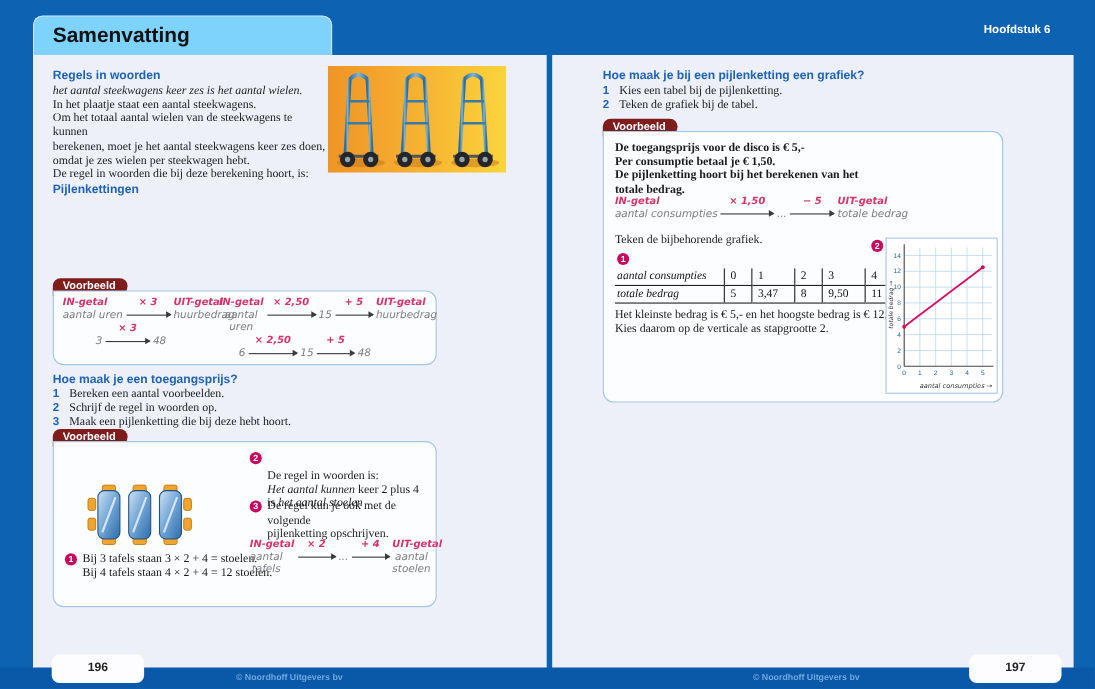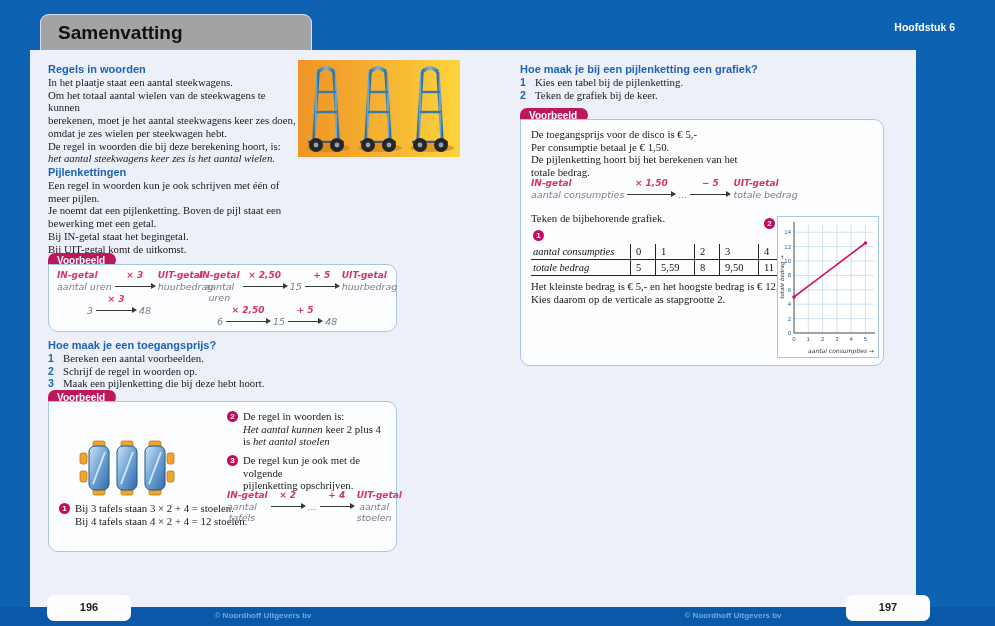--- a/index.html
+++ b/index.html
@@ -1,43 +1,43 @@
 <!DOCTYPE html>
 <html><head>
 <meta charset="utf-8">
 <style>
   html,body{margin:0;padding:0;background:#0d62b1;}
   .canvas{position:relative;width:995px;height:626px;background:#0d62b1;overflow:hidden;
           font-family:"Liberation Serif",serif;color:#1a1a1a;}
   
   .page{position:absolute;top:50px;height:557px;background:#edf0f9;}
   .page.left{left:30px;width:467px;}
-  .page.right{left:474px;width:442px;}
-  .title-tab{position:absolute;left:40px;top:14px;width:272px;height:37px;background:#a3a3a3;
+  .page.right{left:502px;width:442px;padding-left:32px;}
+  .title-tab{position:absolute;left:30px;top:14px;width:272px;height:37px;background:#7dd3fc;
              border-radius:9px 9px 0 0;box-shadow:0 0 0 1px #d8dff0 inset;}
   .title-tab span{display:block;padding:8px 0 0 18px;font:bold 19px "Liberation Sans",sans-serif;color:#111;}
   .chapter{position:absolute;top:21px;right:40px;font:bold 10.5px "Liberation Sans",sans-serif;color:#fff;}
   
   .footer-band{position:absolute;left:0;top:607px;width:995px;height:19px;background:#0a58a8;}
   .copy{position:absolute;top:611px;font:bold 8px "Liberation Sans",sans-serif;color:#6fa9e0;}
   .copy.l{left:263px;transform:translateX(-50%);}
   .copy.r{left:733px;transform:translateX(-50%);}
   .pagenum{position:absolute;top:595px;width:84px;height:26px;background:#fdfdff;border-radius:7px;
            font:bold 11px/24px "Liberation Sans",sans-serif;text-align:center;color:#222;}
-  .pagenum.l{left:47px;} .pagenum.r{left:846px;text-align:center;}
+  .pagenum.l{left:47px;} .pagenum.r{left:881px;text-align:center;}
   
   .abs{position:absolute;}
   .h-blue{font:bold 11px "Liberation Sans",sans-serif;color:#1e63b5;}
   .body-text{font:10.8px/12.7px "Liberation Serif",serif;white-space:pre-line;}
   .it{font-style:italic;}
   .step{display:flex;line-height:12.5px;}
   .step .n{width:15px;font:bold 10.5px/12.5px "Liberation Sans",sans-serif;color:#1e63b5;}
   .step .t{font:10.8px/12.5px "Liberation Serif",serif;}
   
-  .vbadge{display:inline-block;background:#be185d;color:#fff;font:bold 10px/13px "Liberation Sans",sans-serif;
+  .vbadge{display:inline-block;background:#7f1d1d;color:#fff;font:bold 10px/13px "Liberation Sans",sans-serif;
           padding:1px 11px 2px 9px;border-radius:7px 7px 9px 0;}
   .vbox{position:absolute;background:#fcfdff;border:1.5px solid #a6c6e6;border-radius:0 10px 10px 10px;}
   
   .chain{display:flex;align-items:flex-start;}
   .term{display:flex;flex-direction:column;align-items:flex-start;}
   .plabel{height:11px;font:bold italic 9px/11px "DejaVu Sans",sans-serif;color:#d6336c;white-space:nowrap;}
   .ttext{font:italic 9.5px/11px "DejaVu Sans",sans-serif;color:#7c7c84;white-space:pre-line;text-align:center;}
   .arrow{display:flex;flex-direction:column;align-items:center;margin:0 3px;}
   .arrow .op{height:11px;font:bold italic 9px/11px "DejaVu Sans",sans-serif;color:#d6336c;white-space:nowrap;}
   .arrow .shaft{position:relative;margin-top:5px;height:0;border-top:1.3px solid #3a3a3a;}
@@ -65,26 +65,26 @@
   <div class="chapter">Hoofdstuk 6</div>
 
   <div class="title-tab">
     <span>Samenvatting</span>
   </div>
 
   <div class="page left">
 
     <div class="abs h-blue" style="left:18px;top:13px;">Regels in woorden</div>
     <div class="abs" style="left:18px;top:26px;width:252px;">
+      <div class="body-text it">het aantal steekwagens keer zes is het aantal wielen.</div>
       <div class="body-text">In het plaatje staat een aantal steekwagens.
 Om het totaal aantal wielen van de steekwagens te kunnen
 berekenen, moet je het aantal steekwagens keer zes doen,
 omdat je zes wielen per steekwagen hebt.
 De regel in woorden die bij deze berekening hoort, is:</div>
-      <div class="body-text it">het aantal steekwagens keer zes is het aantal wielen.</div>
     </div>
 
     <div class="abs" style="left:268px;top:10px;">
       <svg width="162" height="97" viewBox="0 0 162 97">
         <defs>
           <linearGradient id="bgph" x1="0" y1="0" x2="1" y2="0">
             <stop offset="0" stop-color="#ef9426"></stop>
               <stop offset="0.55" stop-color="#f6b432"></stop>
               <stop offset="1" stop-color="#fbd43c"></stop>
           </linearGradient>
@@ -131,26 +131,20 @@
           <line x1="10" y1="82" x2="46" y2="82" stroke="#555" stroke-width="2.6"></line>
           <circle cx="18" cy="85" r="7" fill="#23272b"></circle>
             <circle cx="18" cy="85" r="2.4" fill="#9aa2a8"></circle>
           <circle cx="39" cy="85" r="7" fill="#23272b"></circle>
             <circle cx="39" cy="85" r="2.4" fill="#9aa2a8"></circle>
         </g>
       </svg>
     </div>
 
     <div class="abs h-blue" style="left:18px;top:116px;">Pijlenkettingen</div>
-    <div class="abs body-text" style="left:18px;top:129px;width:260px;">Een regel in woorden kun je ook schrijven met één of
-meer pijlen.
-Je noemt dat een pijlenketting. Boven de pijl staat een
-bewerking met een getal.
-Bij IN-getal staat het begingetal.
-Bij UIT-getal komt de uitkomst.</div>
 
     <div class="abs" style="left:18px;top:200px;">
       <span class="vbadge">Voorbeeld</span>
     </div>
 
     <div class="vbox" style="left:18px;top:214px;width:347px;height:66px;">
       <div class="abs" style="left:8px;top:5px;">
         <div class="chain">
           <div class="term">
             <span class="plabel">IN-getal</span>
@@ -283,21 +277,21 @@
       </div>
 
       <div class="abs itemrow" style="left:10px;top:100px;width:190px;">
         <span class="nbadge" style="margin-top:1px;">1</span>
         <span class="body-text">Bij 3 tafels staan 3 × 2 + 4 = stoelen.
 Bij 4 tafels staan 4 × 2 + 4 = 12 stoelen.</span>
       </div>
 
       <div class="abs itemrow" style="left:178px;top:8px;width:162px;">
         <span class="nbadge" style="margin-top:1px;">2</span>
-        <span style="font:10.8px/12.5px 'Liberation Serif',serif;">
+        <span style="font:10.8px/12.5px 'Liberation Serif',serif;margin-top:16px;">
           <span>De regel in woorden is:</span><br>
           <span class="it">Het aantal kunnen</span><span> keer 2 plus 4 is </span><span class="it">het aantal stoelen</span>
         </span>
       </div>
 
       <div class="abs itemrow" style="left:178px;top:52px;width:162px;">
         <span class="nbadge" style="margin-top:1px;">3</span>
         <span class="body-text">De regel kun je ook met de volgende
 pijlenketting opschrijven.</span>
       </div>
@@ -332,30 +326,30 @@
   <div class="page right">
 
     <div class="abs h-blue" style="left:46px;top:13px;">Hoe maak je bij een pijlenketting een grafiek?</div>
     <div class="abs" style="left:46px;top:26px;">
       <div class="step">
         <span class="n">1</span>
         <span class="t">Kies een tabel bij de pijlenketting.</span>
       </div>
       <div class="step">
         <span class="n">2</span>
-        <span class="t">Teken de grafiek bij de keer.</span>
+        <span class="t">Teken de grafiek bij de tabel.</span>
       </div>
     </div>
 
     <div class="abs" style="left:46px;top:55px;">
       <span class="vbadge">Voorbeeld</span>
     </div>
 
     <div class="vbox" style="left:46px;top:69px;width:362px;height:245px;">
-      <div class="abs body-text" style="left:10px;top:8px;">De toegangsprijs voor de disco is € 5,-
+      <div class="abs body-text" style="left:10px;top:8px;font-weight:bold;">De toegangsprijs voor de disco is € 5,-
 Per consumptie betaal je € 1,50.
 De pijlenketting hoort bij het berekenen van het
 totale bedrag.</div>
 
       <div class="abs chain" style="left:10px;top:58px;">
         <div class="term">
           <span class="plabel">IN-getal</span>
           <span class="ttext">aantal consumpties</span>
         </div>
         <div class="arrow aw48">
@@ -387,21 +381,21 @@
           <td style="width:14px;">0</td>
           <td style="width:28px;">1</td>
           <td style="width:14px;">2</td>
           <td style="width:28px;">3</td>
           <td style="width:18px;">4</td>
           <td style="width:30px;">5</td>
         </tr>
         <tr>
           <td class="lab">totale bedrag</td>
           <td>5</td>
-          <td>5,59</td>
+          <td>3,47</td>
           <td>8</td>
           <td>9,50</td>
           <td>11</td>
           <td>12,50</td>
         </tr>
       </tbody>
         </table>
 
       <div class="abs body-text" style="left:10px;top:160px;">Het kleinste bedrag is € 5,- en het hoogste bedrag is € 12,50.
 Kies daarom op de verticale as stapgrootte 2.</div>

